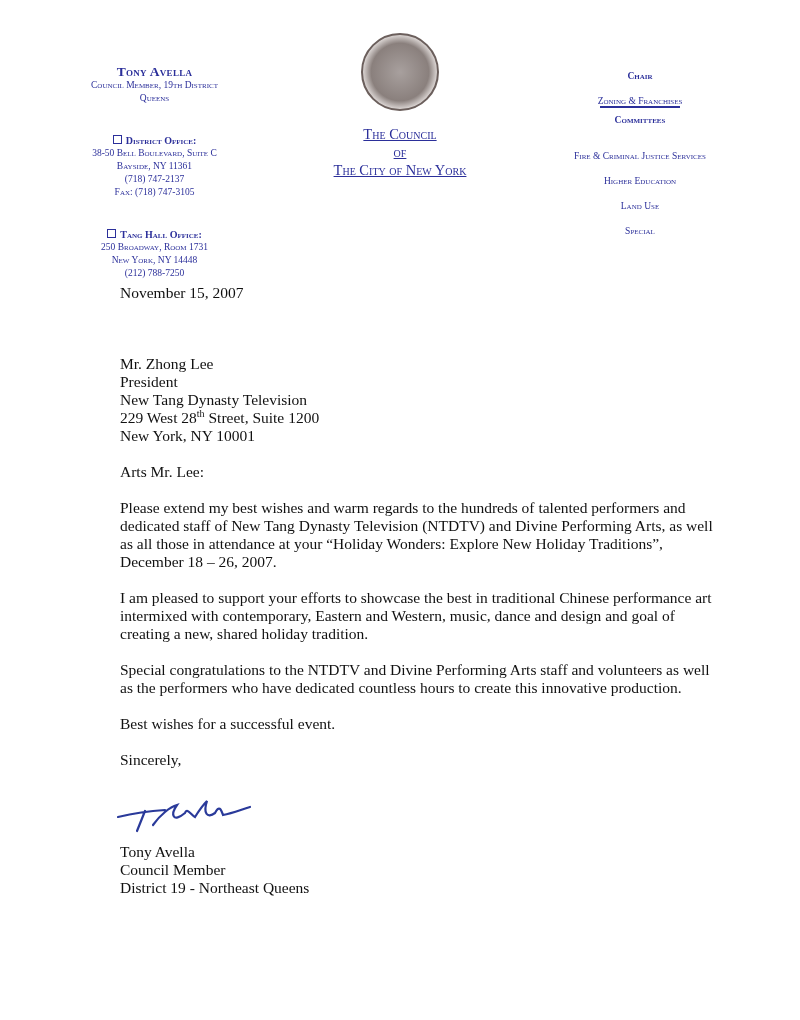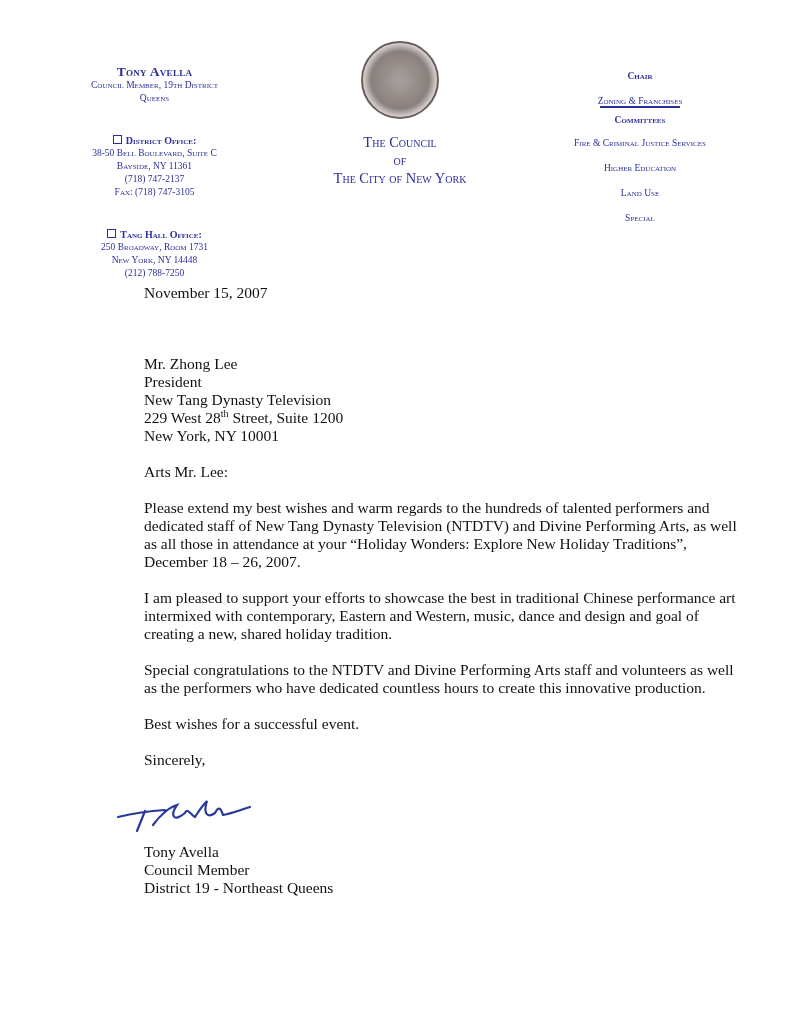--- a/index.html
+++ b/index.html
@@ -3,27 +3,27 @@
 <meta charset="utf-8">
 <style>
   html, body { margin:0; padding:0; background:#ffffff; }
   body { width:800px; height:1020px; position:relative; overflow:hidden; font-family:"Liberation Serif", serif; color:#111; }
   .lh { color:#2b2f9a; position:absolute; text-align:center; font-family:"Liberation Serif", serif; }
   .sc { font-variant:small-caps; }
   #left { left:72px; top:64px; width:165px; font-size:9.5px; line-height:13px; }
   #left .name { font-size:13.5px; font-weight:bold; letter-spacing:0.3px; line-height:15px; }
   #left .hdr { font-weight:bold; font-size:10px; margin-top:29px; }
   #left .box { display:inline-block; width:7px; height:7px; border:1px solid #2b2f9a; margin-right:4px; vertical-align:0px; }
-  #center { left:320px; top:41px; width:160px; }
+  #center { left:320px; top:33px; width:160px;text-decoration:underline; }
   #seal { width:74px; height:74px; margin:0 auto 14px auto; border-radius:50%; border:2px solid #6b5f5c; background:radial-gradient(circle,#a8a09e 0%,#8a807d 55%,#d6d0ce 70%,#7a6f6c 100%); }
   #center .t { font-size:14.5px; line-height:18px; font-variant:small-caps; }
   #right { left:548px; top:64px; width:184px; font-size:9.5px; line-height:25px; }
   #right .b { font-weight:bold; }
   #right .rule { width:80px; height:2px; background:#2b2f9a; margin:-8px auto 5px auto; }
-  .body { position:absolute; left:120px; font-size:15.5px; line-height:18px;margin-left:24px; }
+  .body { position:absolute; left:120px; font-size:15.5px; line-height:18px; }
   .gap { height:18px; }
   sup { font-size:10px; line-height:0; }
   #signature { position:absolute; left:115px; top:795px; width:140px; height:40px; }
 </style>
 </head>
 <body>
 
 <div id="left" class="lh">
   <div class="name sc">Tony Avella</div>
   <div class="sc">Council Member, 19th District</div>
@@ -43,21 +43,21 @@
   <div id="seal"></div>
   <div class="t">The Council</div>
   <div class="t">of</div>
   <div class="t">The City of New York</div>
 </div>
 
 <div id="right" class="lh sc">
   <div class="b">Chair</div>
   <div>Zoning &amp; Franchises</div>
   <div class="rule"></div>
-  <div class="b" style="line-height:14px;margin-bottom:4px">Committees</div>
+  <div class="b" style="line-height:14px;margin-bottom:17px">Committees</div>
   <div>Fire &amp; Criminal Justice Services</div>
   <div>Higher Education</div>
   <div>Land Use</div>
   <div>Special</div>
 </div>
 
 <div class="body" style="top:284px">November 15, 2007</div>
 
 <div class="body" style="top:355px">
   <div>Mr. Zhong Lee</div>

